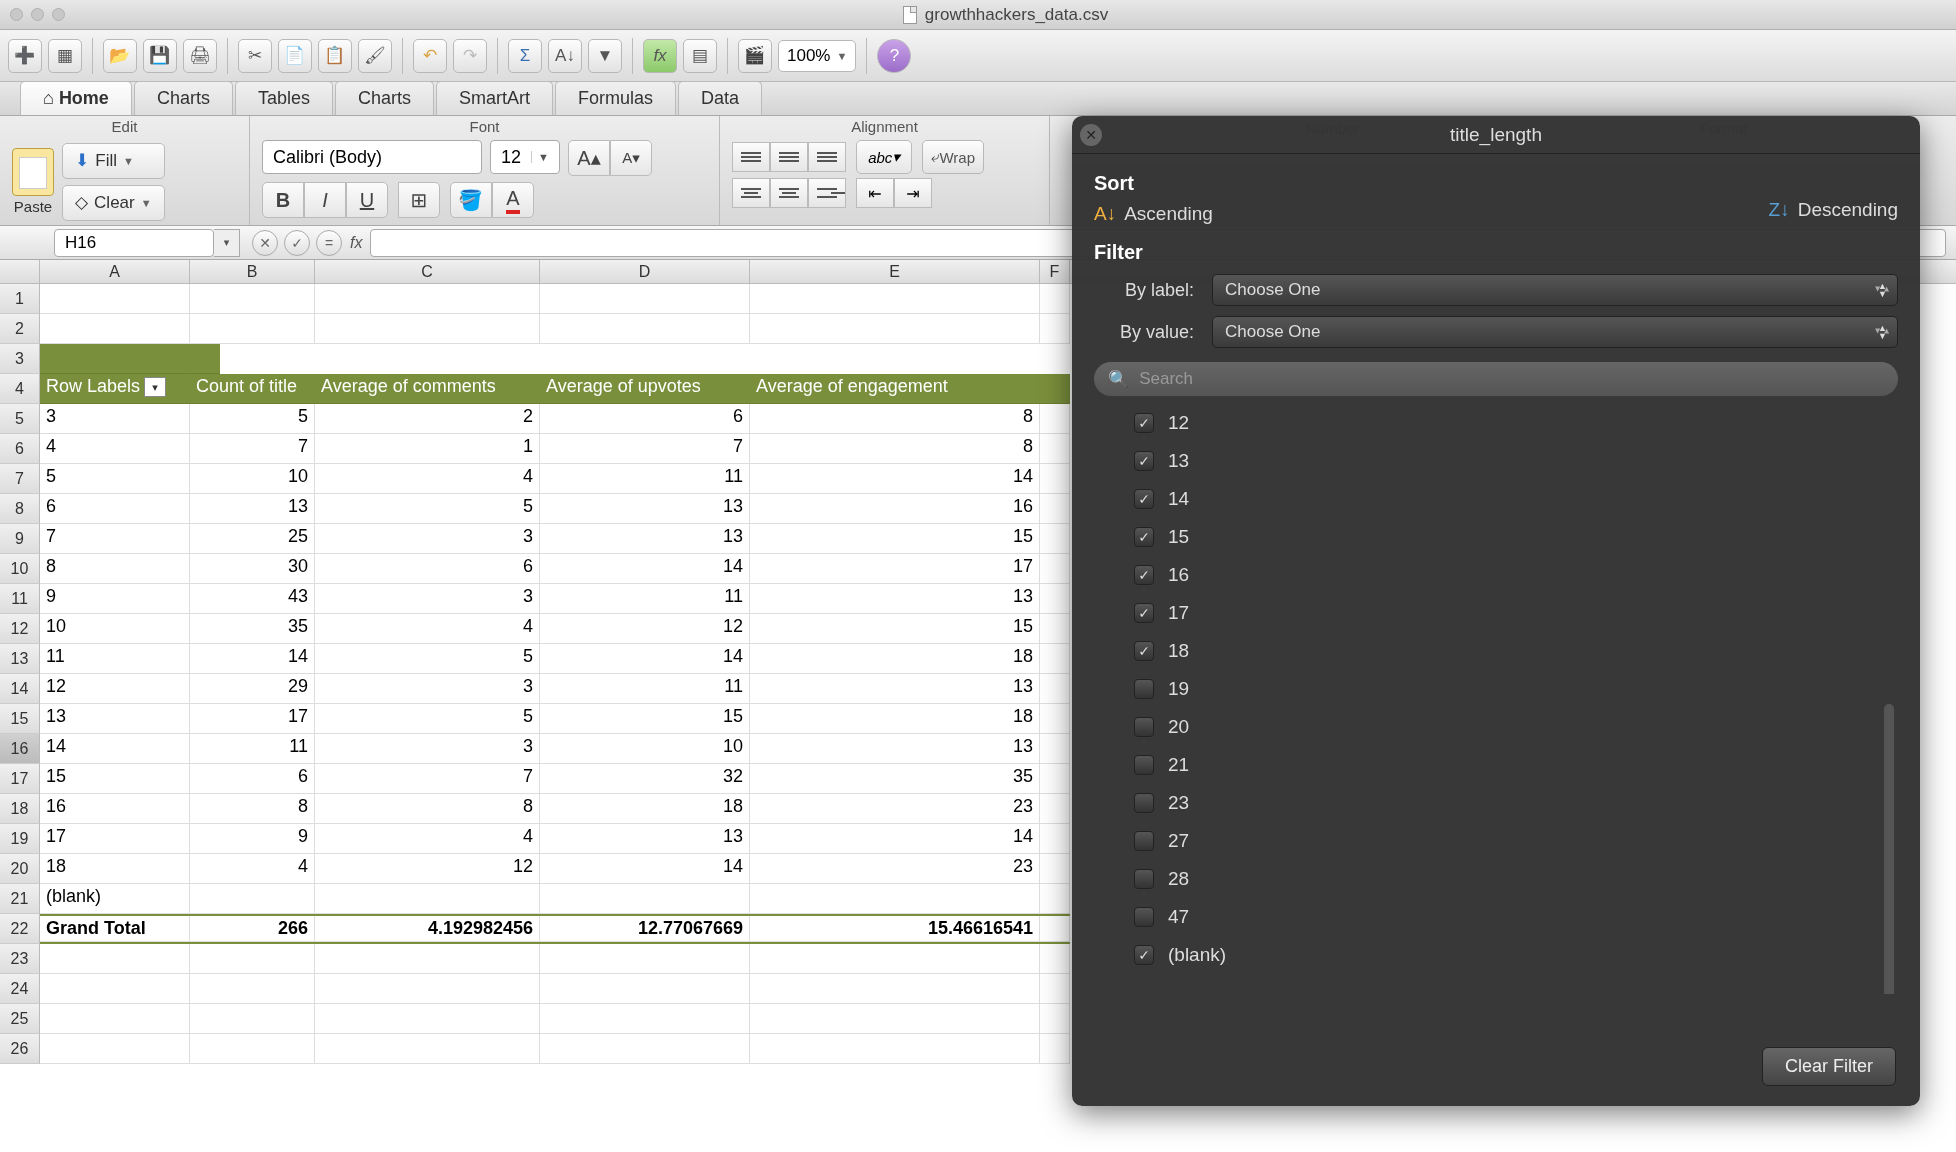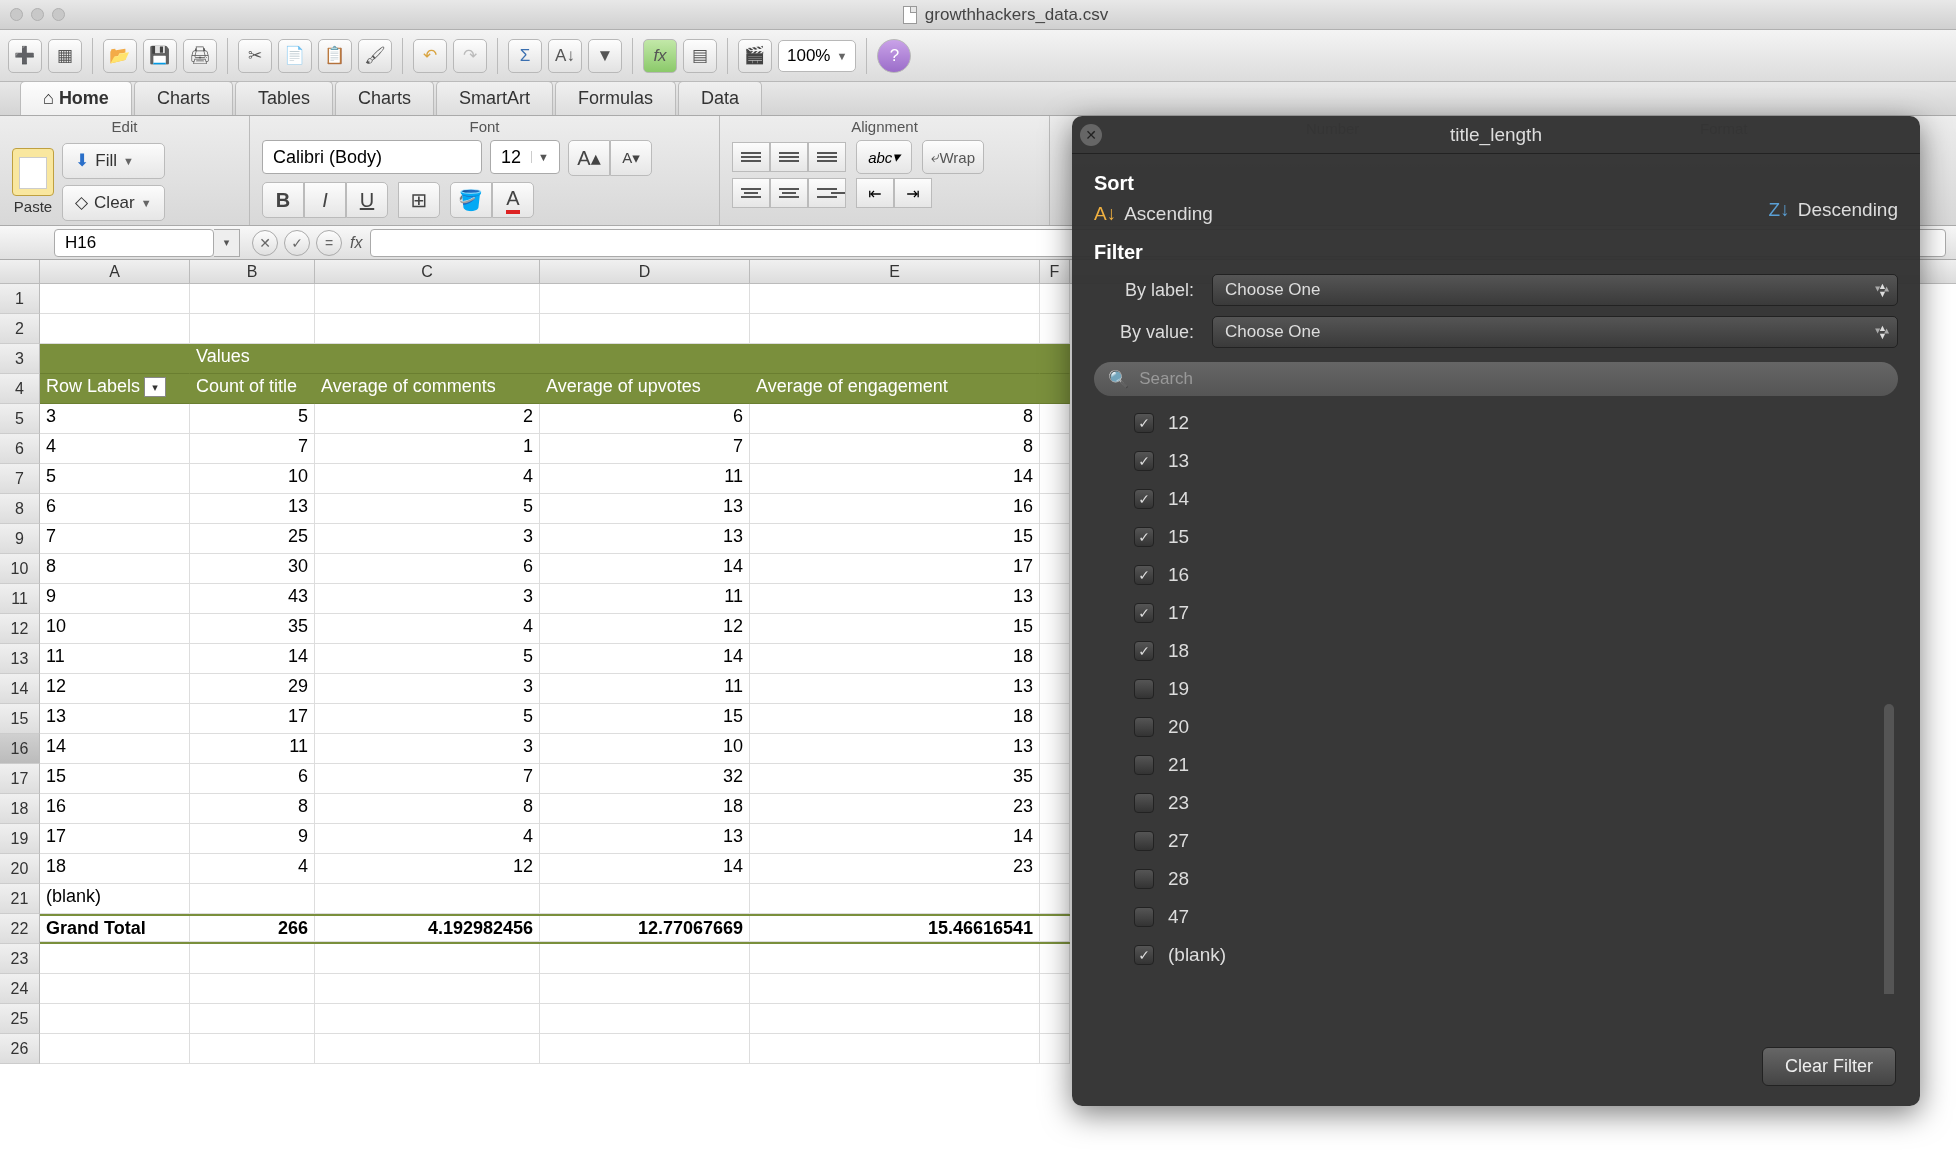--- a/index.html
+++ b/index.html
@@ -349,21 +349,20 @@
       <div class="row ">
         <div class="cell " style="width: 150px;"></div>
         <div class="cell " style="width: 125px;"></div>
         <div class="cell " style="width: 225px;"></div>
         <div class="cell " style="width: 210px;"></div>
         <div class="cell " style="width: 290px;"></div>
         <div class="cell " style="width: 30px;"></div>
       </div>
       <div class="row hdr-row">
         <div class="cell " style="width: 150px;"></div>
-        <div class="cell " style="width: 850px; padding-left: 6px;">Values</div>
         <div class="cell " style="width: 30px;"></div>
       </div>
       <div class="row hdr-row">
         <div class="cell " style="width: 150px;">Row Labels<span class="filter-btn">▾</span></div>
         <div class="cell " style="width: 125px;">Count of title</div>
         <div class="cell " style="width: 225px;">Average of comments</div>
         <div class="cell " style="width: 210px;">Average of upvotes</div>
         <div class="cell " style="width: 290px;">Average of engagement</div>
         <div class="cell " style="width: 30px;"></div>
       </div>

